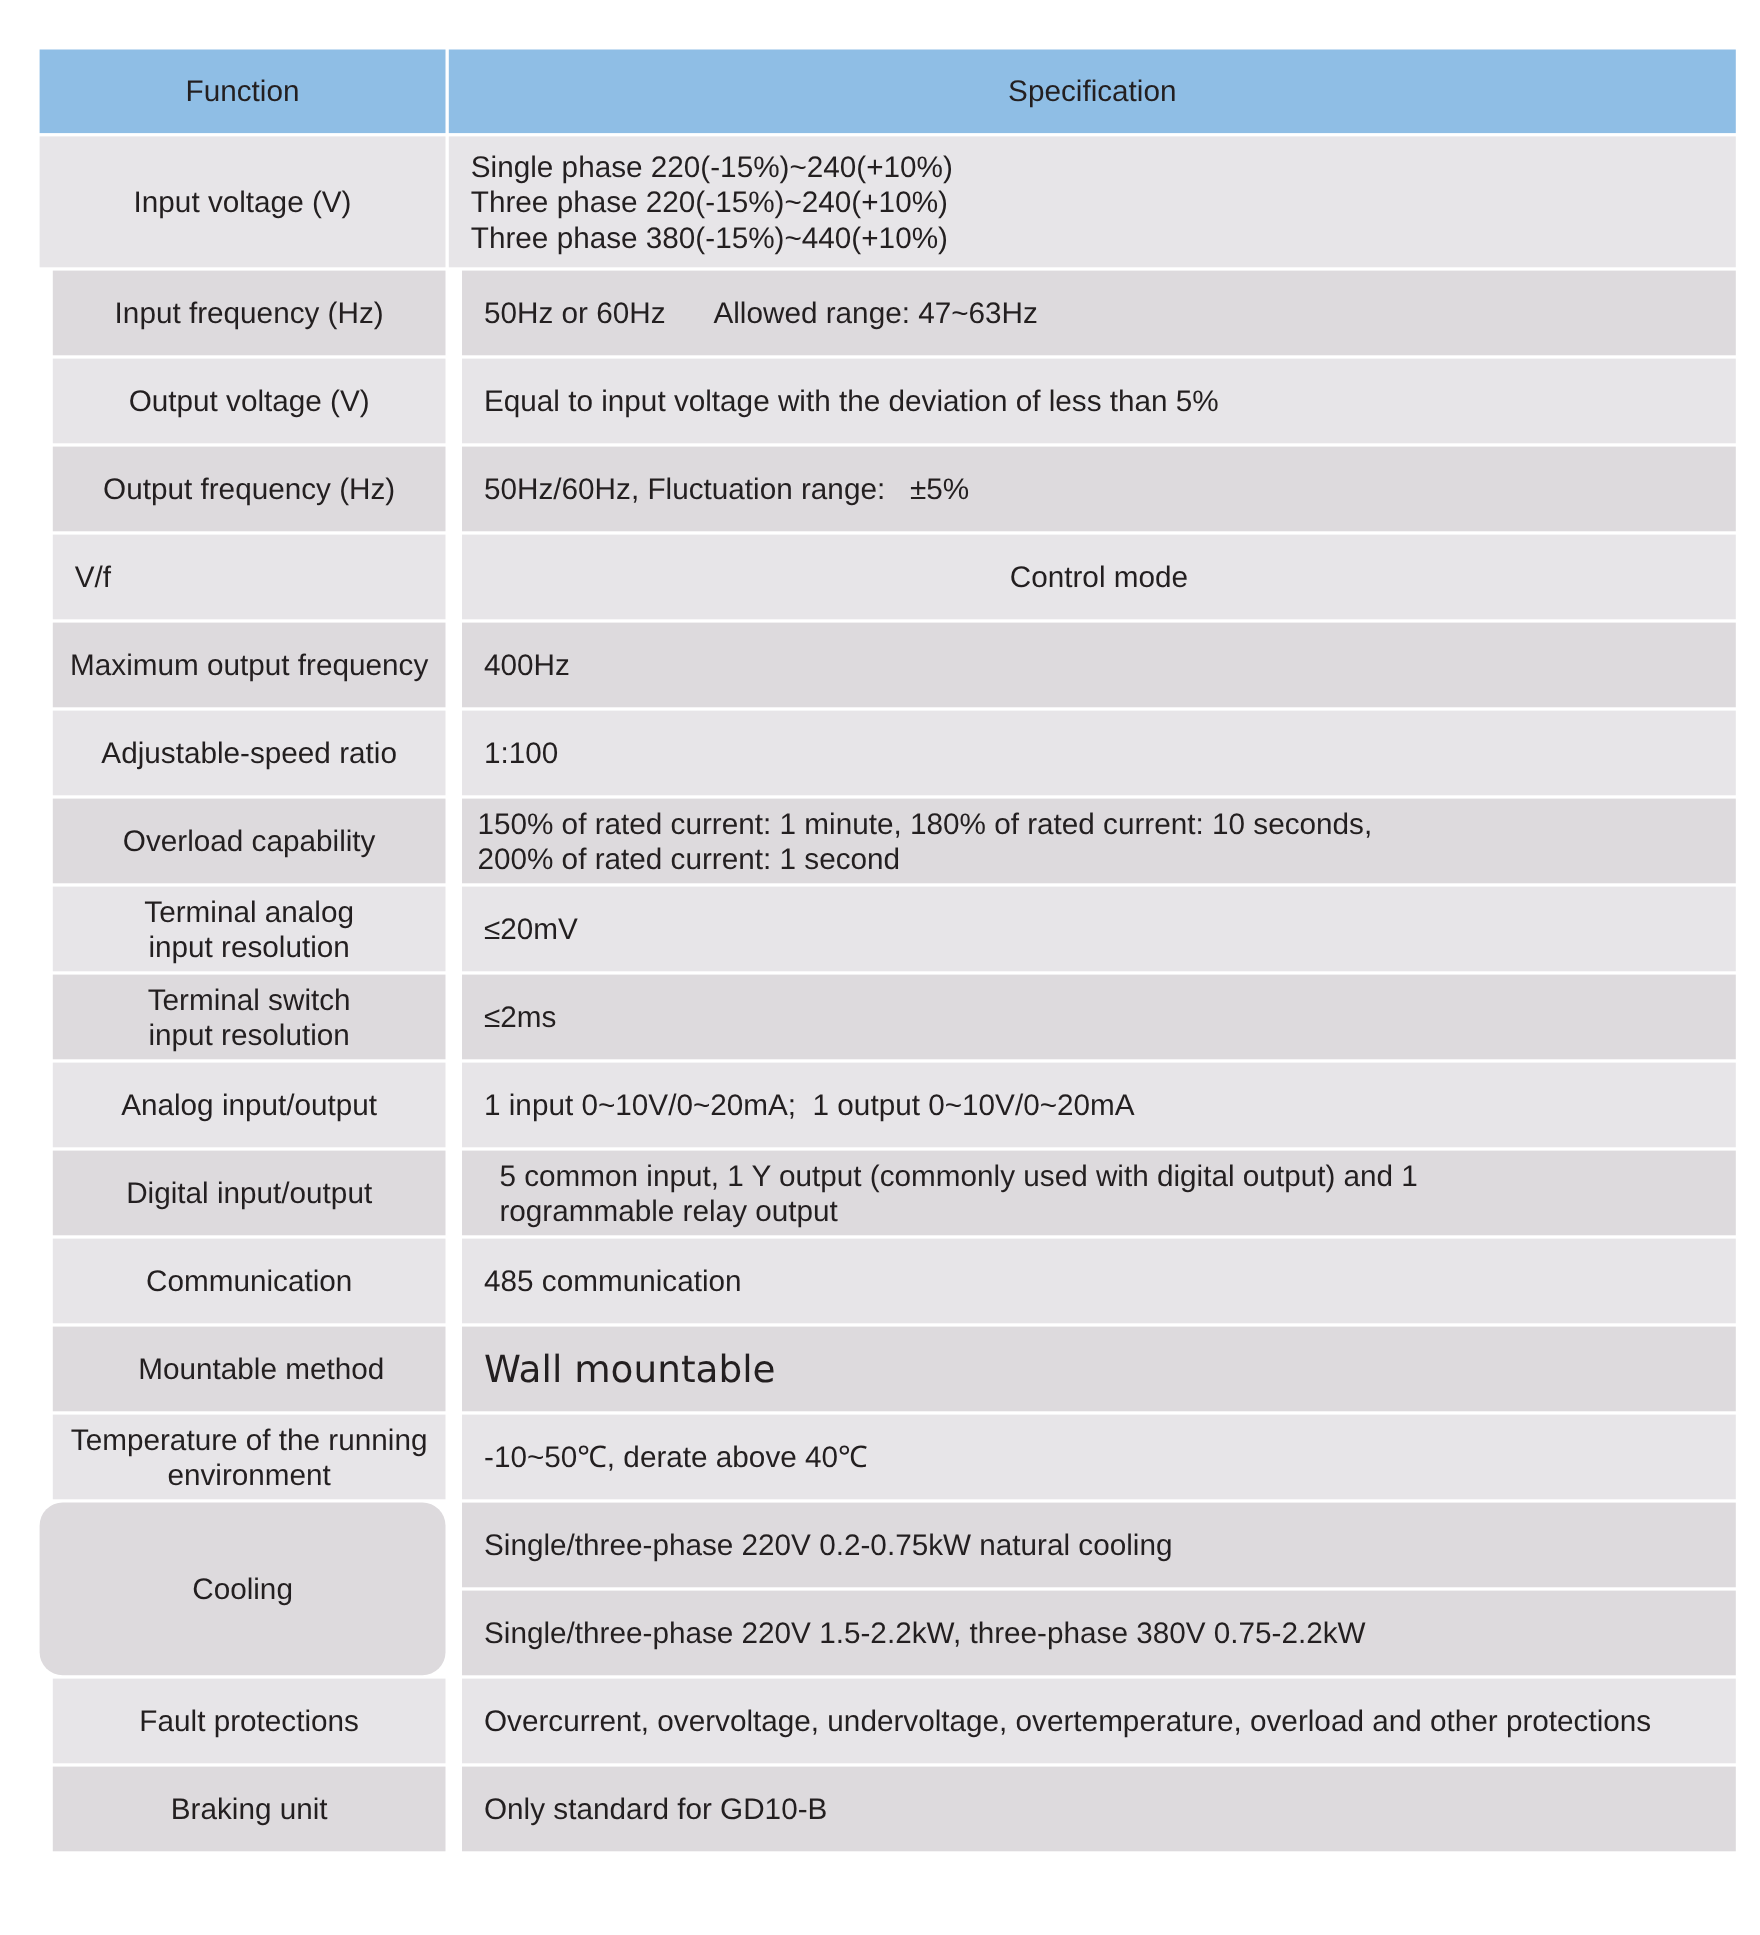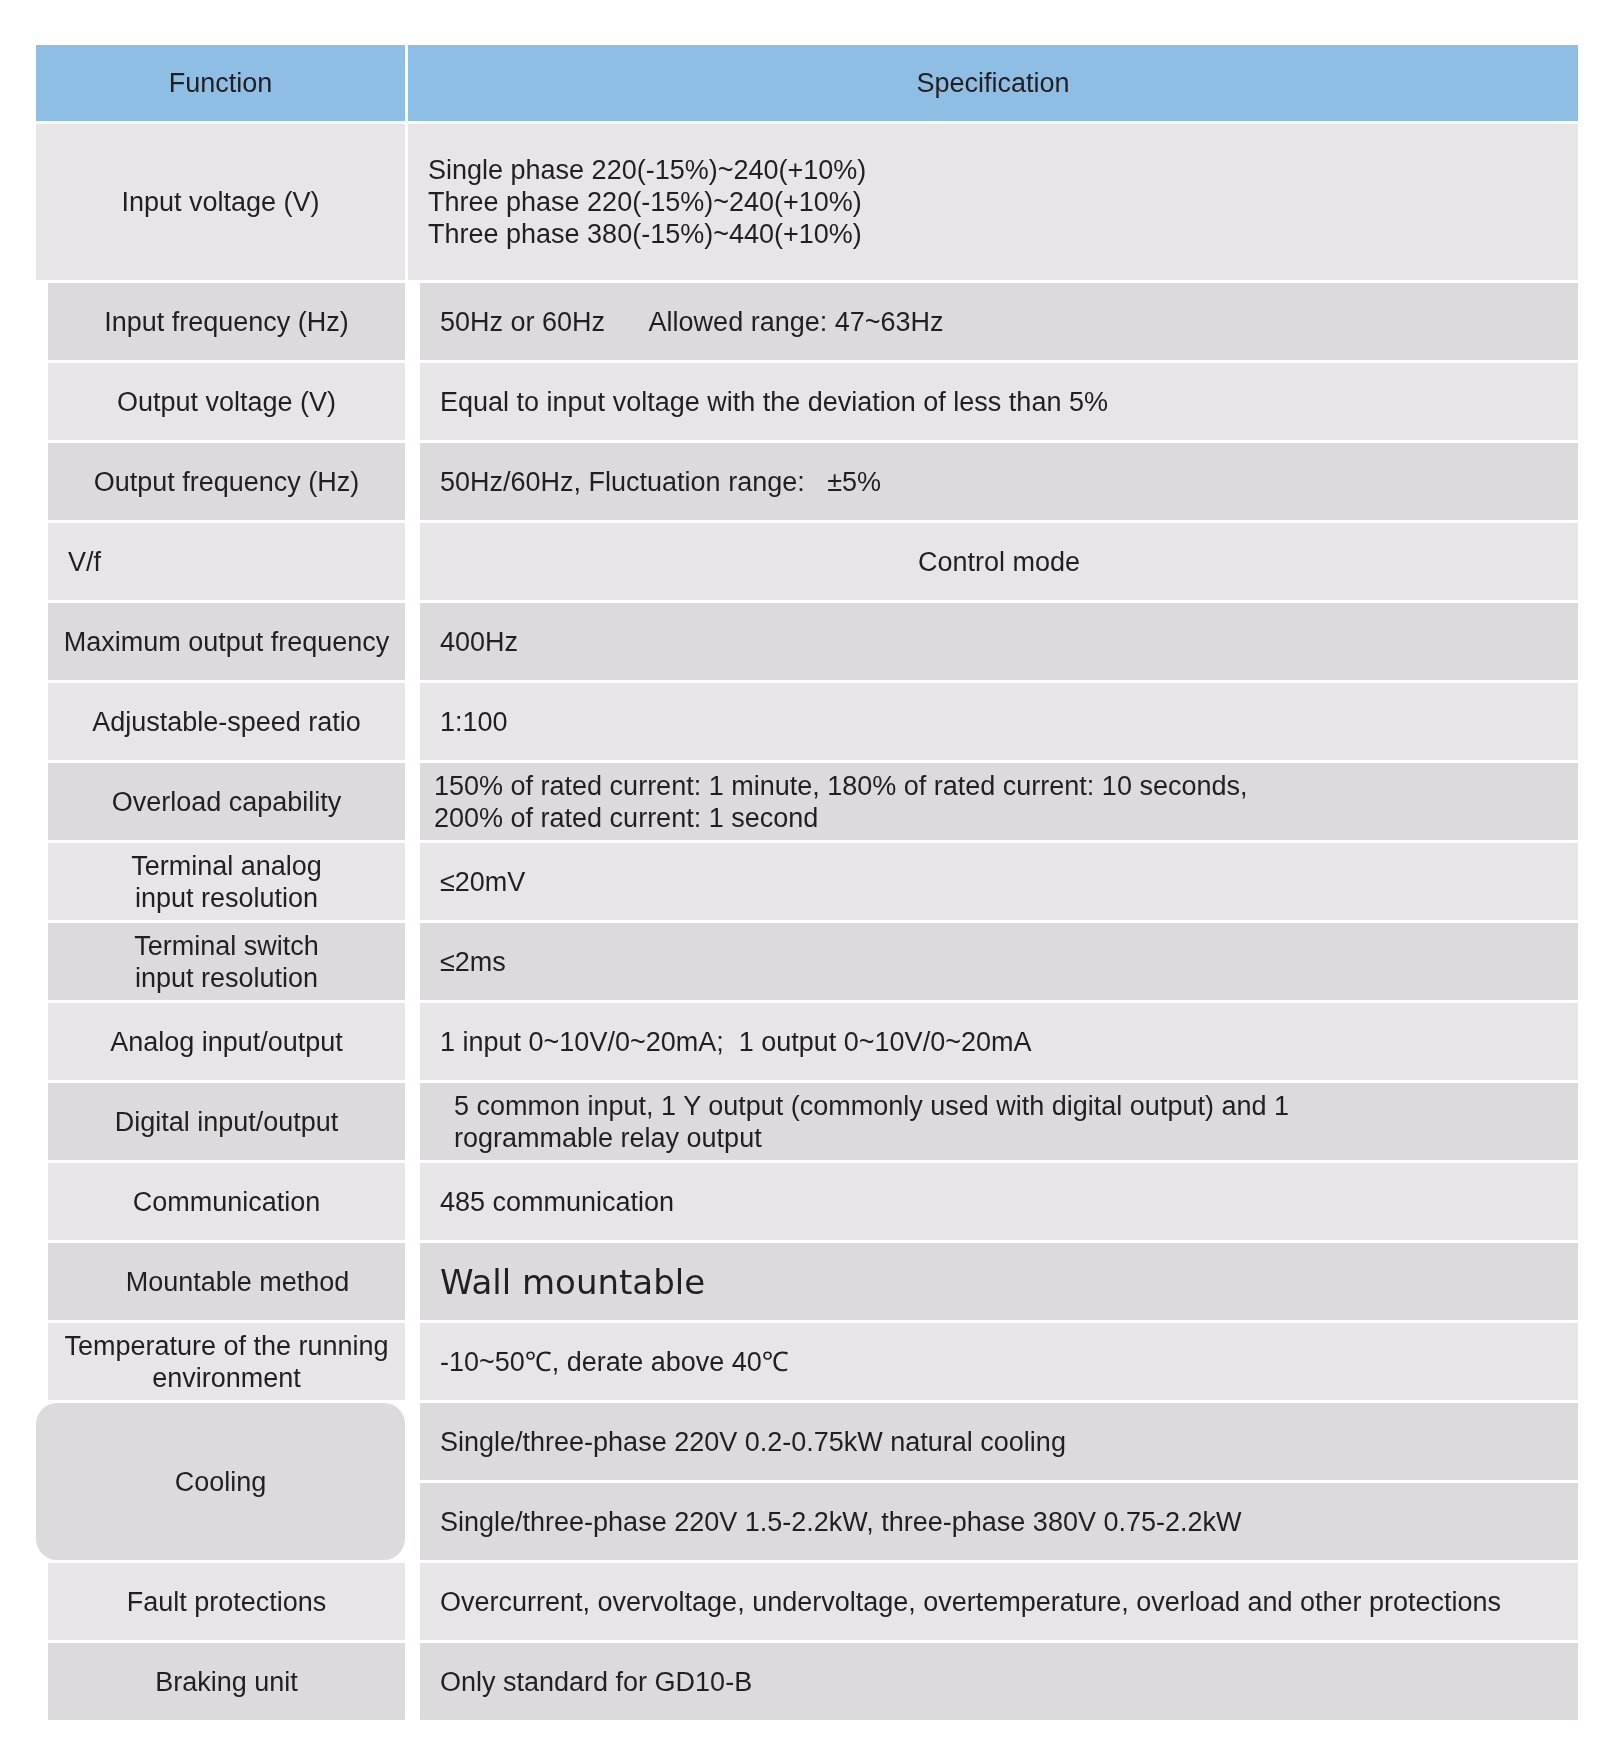--- a/index.html
+++ b/index.html
@@ -43,21 +43,21 @@
       text-align: center;
       padding: 16px 8px;
     }
     .sp {
       padding-left: 20px;
       padding-right: 12px;
       white-space: pre-line;
     }
     .light { background: #e7e5e8; }
     .dark  { background: #dddadd; }
-    .h156 { height: 156px; }
+    .h156 { height: 119px; }
     .h77  { height: 77px; margin-left: 12px; }
     .cool-fn {
       grid-row: span 2;
       border-radius: 21px;
     }
     .sp-indent { padding-left: 34px; }
     .sp-tight { padding-left: 14px; }
   </style>
 </head>
 <body>

